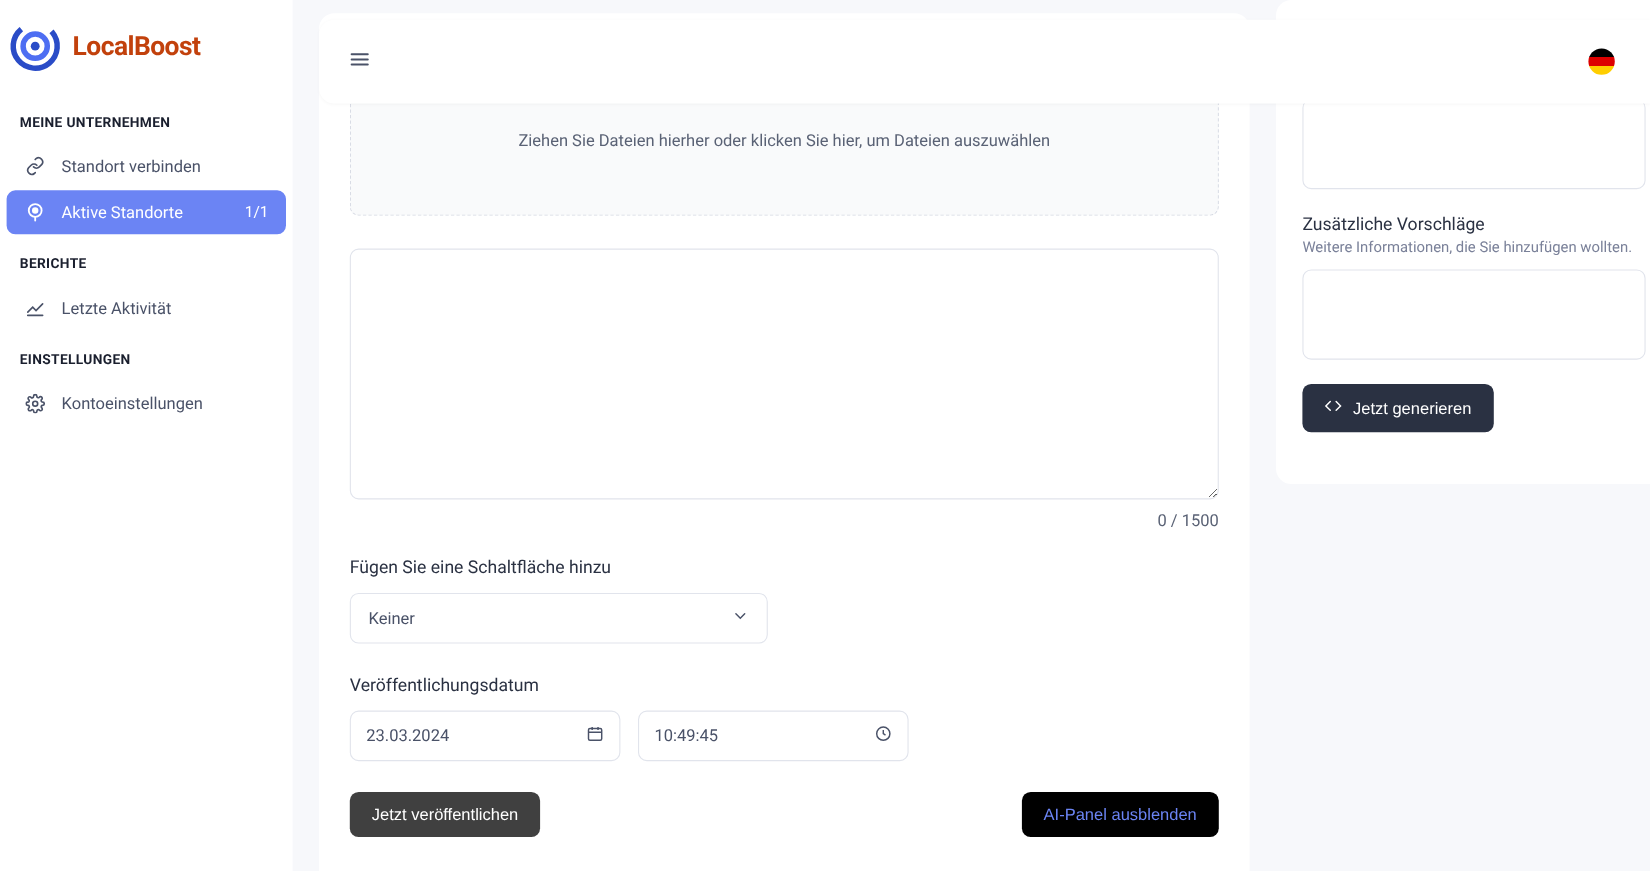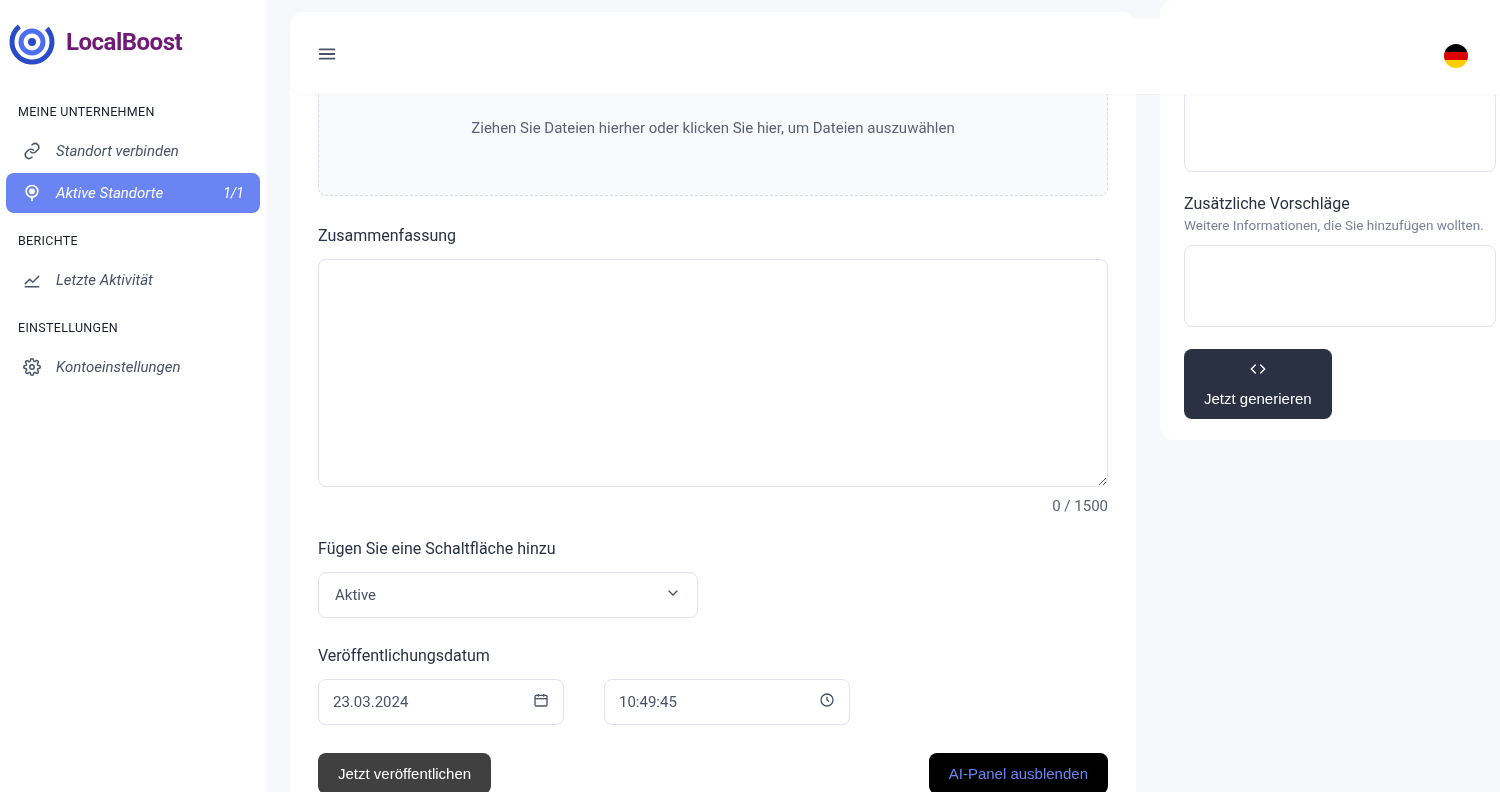--- a/index.html
+++ b/index.html
@@ -29,40 +29,39 @@
     padding: 10px 18px 20px 8px;
   }
   .logo-mark {
     width: 48px; height: 48px;
     display: flex; align-items: center; justify-content: center;
   }
   .logo-text {
     font-size: 24px;
     font-weight: 700;
     letter-spacing: -0.5px;
-    color: #701a75;
+    color: #c2410c;
   }
   .nav-section-title {
     font-size: 12.5px;
-    font-weight: 400;
+    font-weight: 700;
     color: #1a1f2e;
     padding: 18px 18px 10px 18px;
     letter-spacing: 0.3px;
   }
   .nav-item {
     display: flex;
     align-items: center;
     gap: 14px;
     padding: 10px 16px;
     margin: 2px 6px;
     border-radius: 8px;
     font-size: 15px;
     color: #4a5268;
     cursor: pointer;
-    font-style: italic;
   }
   .nav-item.active {
     background: #6b84f4;
     color: #fff;
   }
   .nav-item .nav-icon {
     width: 20px; height: 20px;
     display: flex; align-items: center; justify-content: center;
     flex-shrink: 0;
   }
@@ -162,21 +161,21 @@
     color: #4a5268;
     background: #fff;
     display: flex;
     align-items: center;
     justify-content: space-between;
     cursor: pointer;
   }
 
   .date-row {
     display: flex;
-    gap: 40px;
+    gap: 16px;
     margin-bottom: 28px;
   }
   .input-box {
     height: 46px;
     border: 1px solid #e1e4ec;
     border-radius: 8px;
     padding: 0 14px;
     font-size: 15px;
     color: #4a5268;
     background: #fff;
@@ -249,21 +248,20 @@
     color: #fff;
     border: none;
     border-radius: 8px;
     padding: 12px 20px;
     font-size: 15px;
     font-weight: 500;
     cursor: pointer;
     display: inline-flex;
     align-items: center;
     gap: 10px;
-    flex-direction: column;
   }
 </style>
 </head>
 <body>
 
 <aside class="sidebar">
   <div class="logo-wrap">
     <span class="logo-mark">
       <svg width="48" height="48" viewBox="0 0 48 48">
         <circle cx="24" cy="24" r="20" fill="none" stroke="#2a4cc7" stroke-width="5" stroke-dasharray="94 30" transform="rotate(-40 24 24)"></circle>
@@ -318,28 +316,27 @@
     <span class="nav-label">Kontoeinstellungen</span>
   </div>
 </aside>
 
 <section class="main-card">
   <div class="main-inner">
     <div class="dropzone">
       <span>Ziehen Sie Dateien hierher oder klicken Sie hier, um Dateien auszuwählen</span>
     </div>
 
-    <label class="field-label">Zusammenfassung</label>
     <textarea class="textarea" value="" style=""></textarea>
     <div class="char-counter">0 / 1500</div>
 
     <label class="field-label">Fügen Sie eine Schaltfläche hinzu</label>
     <div class="select-wrap">
       <div class="select">
-        <span>Aktive</span>
+        <span>Keiner</span>
         <span>
           <svg width="16" height="16" viewBox="0 0 24 24" fill="none" stroke="#4a5268" stroke-width="2" stroke-linecap="round">
               <polyline points="6 9 12 15 18 9"></polyline>
             </svg>
         </span>
       </div>
     </div>
 
     <label class="field-label">Veröffentlichungsdatum</label>
     <div class="date-row">

